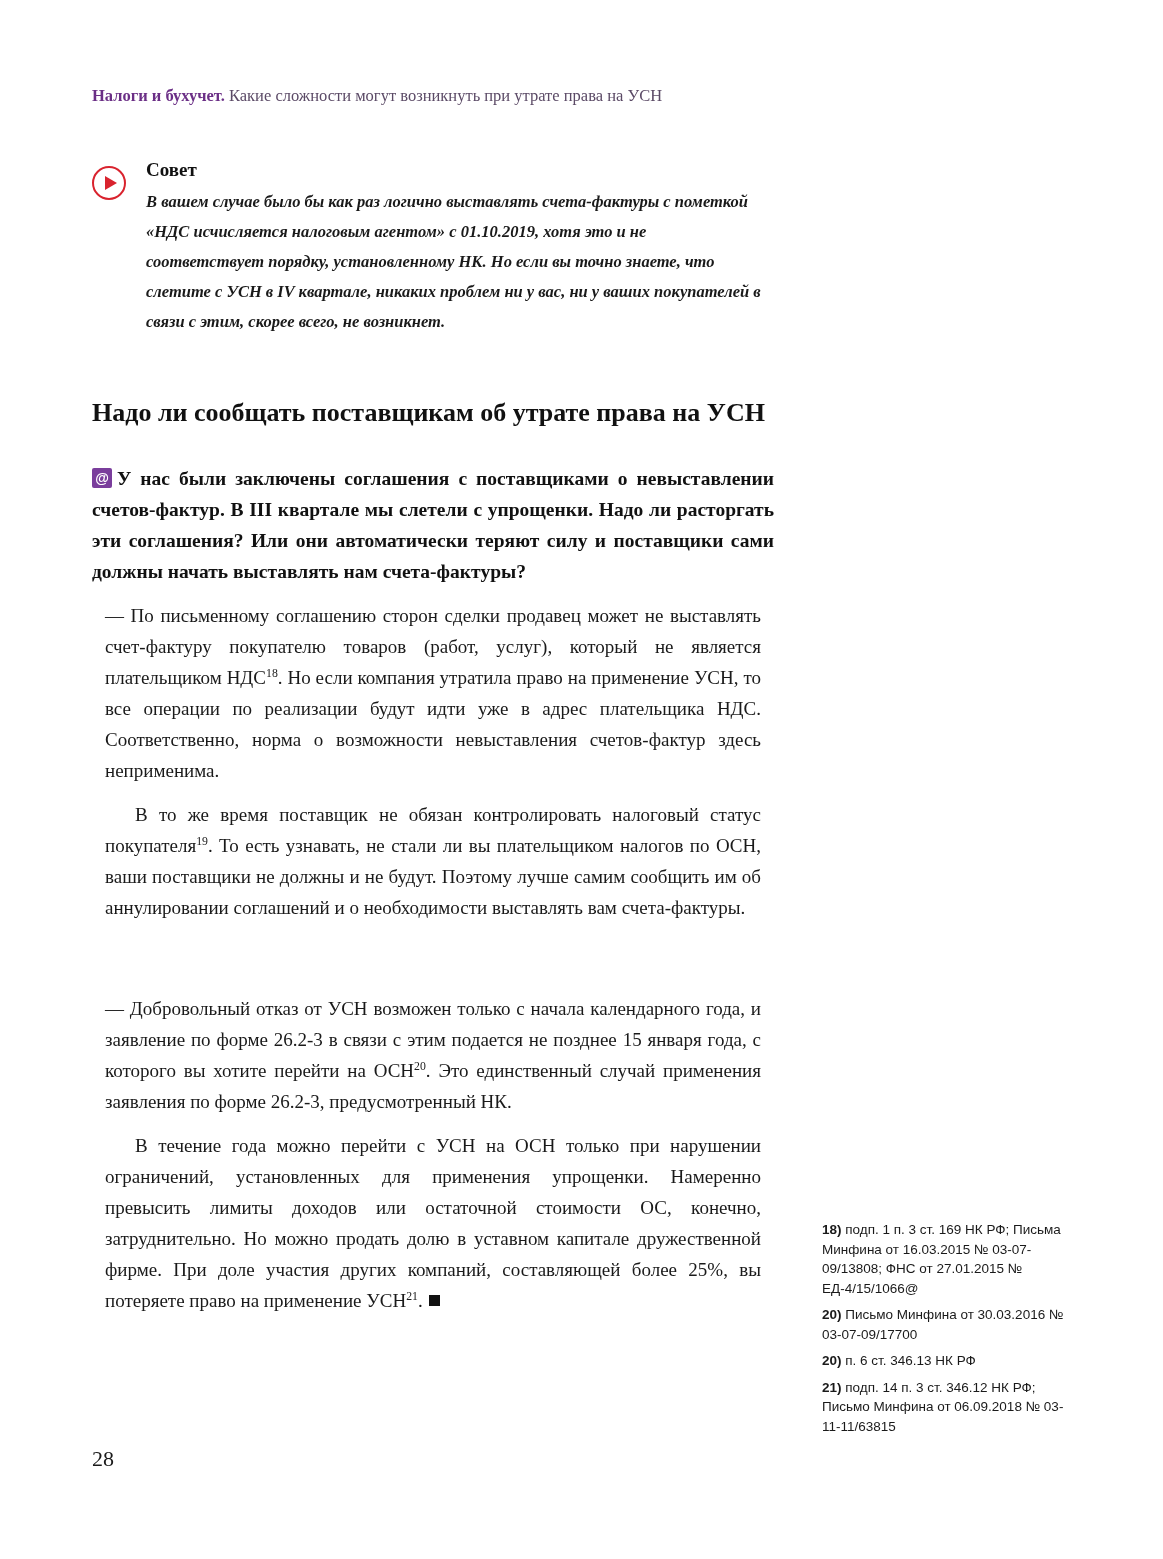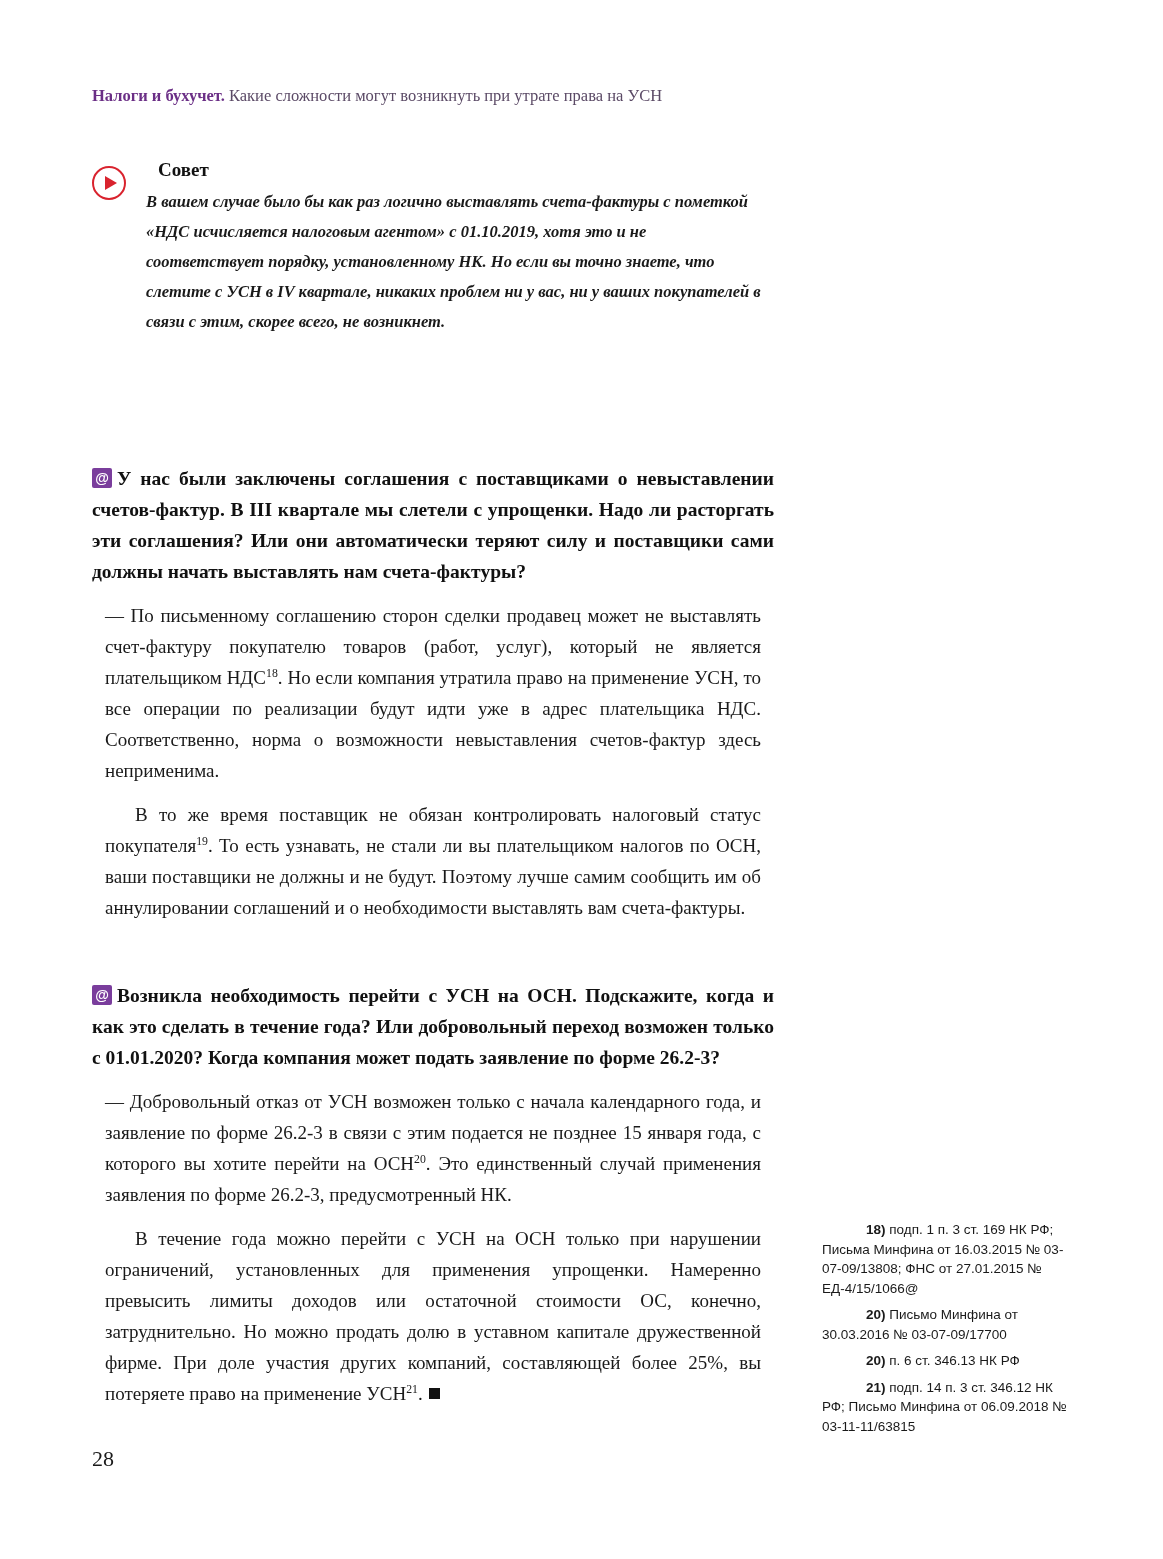--- a/index.html
+++ b/index.html
@@ -73,21 +73,20 @@
   .advice-body {
     margin-left: 54px;
   }
   .advice-title {
     font-family: "Liberation Serif", serif;
     font-weight: bold;
     font-size: 19px;
     line-height: 24px;
     color: #111;
     margin-bottom: 5px;
-    margin-left: 12px;
   }
   .advice-text {
     font-family: Liberation Serif, serif;
     font-weight: bold;
     font-style: italic;
     font-size: 16.5px;
     line-height: 30px;
     color: #1a1a1a;
     width: 620px;
   }
@@ -175,21 +174,20 @@
     font-family: "Liberation Sans", sans-serif;
     font-size: 13.5px;
     line-height: 19.5px;
     color: #1a1a1a;
   }
   .fn {
     margin-bottom: 7px;
   }
   .fn b {
     font-weight: bold;
-    margin-left: 44px;
   }
 
   
   .pagenum {
     position: absolute;
     left: 92px;
     top: 1438px;
     font-family: "Liberation Serif", serif;
     font-size: 22px;
     color: #1a1a1a;
@@ -205,30 +203,30 @@
   </div>
 
   <div class="advice">
     <div class="advice-icon"></div>
     <div class="advice-body">
       <div class="advice-title">Совет</div>
       <div class="advice-text">В вашем случае было бы как раз логично выставлять счета-фактуры с пометкой «НДС исчисляется налоговым агентом» с 01.10.2019, хотя это и не соответствует порядку, установленному НК. Но если вы точно знаете, что слетите с УСН в IV квартале, никаких проблем ни у вас, ни у ваших покупателей в связи с этим, скорее всего, не возникнет.</div>
     </div>
   </div>
 
+  <h2 class="sec-title" id="h-suppliers">Надо ли сообщать поставщикам об утрате права на УСН</h2>
 
   <div class="qa" id="qa1">
     <p class="question"><span class="at-badge">@</span><span>У нас были заключены соглашения с поставщиками о невыставлении счетов-фактур. В III квартале мы слетели с упрощенки. Надо ли расторгать эти соглашения? Или они автоматически теряют силу и поставщики сами должны начать выставлять нам счета-фактуры?</span></p>
     <p class="answer-p"><span>— По письменному соглашению сторон сделки продавец может не выставлять счет-фактуру покупателю товаров (работ, услуг), который не является плательщиком НДС</span><sup>18</sup><span>. Но если компания утратила право на применение УСН, то все операции по реализации будут идти уже в адрес плательщика НДС. Соответственно, норма о возможности невыставления счетов-фактур здесь неприменима.</span></p>
     <p class="answer-p indent"><span>В то же время поставщик не обязан контролировать налоговый статус покупателя</span><sup>19</sup><span>. То есть узнавать, не стали ли вы плательщиком налогов по ОСН, ваши поставщики не должны и не будут. Поэтому лучше самим сообщить им об аннулировании соглашений и о необходимости выставлять вам счета-фактуры.</span></p>
   </div>
 
 
   <div class="qa" id="qa2">
-    <p class="question"><span class="at-badge">@</span><span>Возникла необходимость перейти с УСН на ОСН. Подскажите, когда и как это сделать в течение года? Или добровольный переход возможен только с 01.01.2020? Когда компания может подать заявление по форме 26.2-3?</span></p>
     <p class="answer-p"><span>— Добровольный отказ от УСН возможен только с начала календарного года, и заявление по форме 26.2-3 в связи с этим подается не позднее 15 января года, с которого вы хотите перейти на ОСН</span><sup>20</sup><span>. Это единственный случай применения заявления по форме 26.2-3, предусмотренный НК.</span></p>
     <p class="answer-p indent"><span>В течение года можно перейти с УСН на ОСН только при нарушении ограничений, установленных для применения упрощенки. Намеренно превысить лимиты доходов или остаточной стоимости ОС, конечно, затруднительно. Но можно продать долю в уставном капитале дружественной фирме. При доле участия других компаний, составляющей более 25%, вы потеряете право на применение УСН</span><sup>21</sup><span>.</span><span class="endmark"></span></p>
   </div>
 
   <div class="footnotes">
     <div class="fn"><b>18)</b><span> подп. 1 п. 3 ст. 169 НК РФ; Письма Минфина от 16.03.2015 № 03-07-09/13808; ФНС от 27.01.2015 № ЕД-4/15/1066@</span></div>
     <div class="fn"><b>20)</b><span> Письмо Минфина от 30.03.2016 № 03-07-09/17700</span></div>
     <div class="fn"><b>20)</b><span> п. 6 ст. 346.13 НК РФ</span></div>
     <div class="fn"><b>21)</b><span> подп. 14 п. 3 ст. 346.12 НК РФ; Письмо Минфина от 06.09.2018 № 03-11-11/63815</span></div>
   </div>

